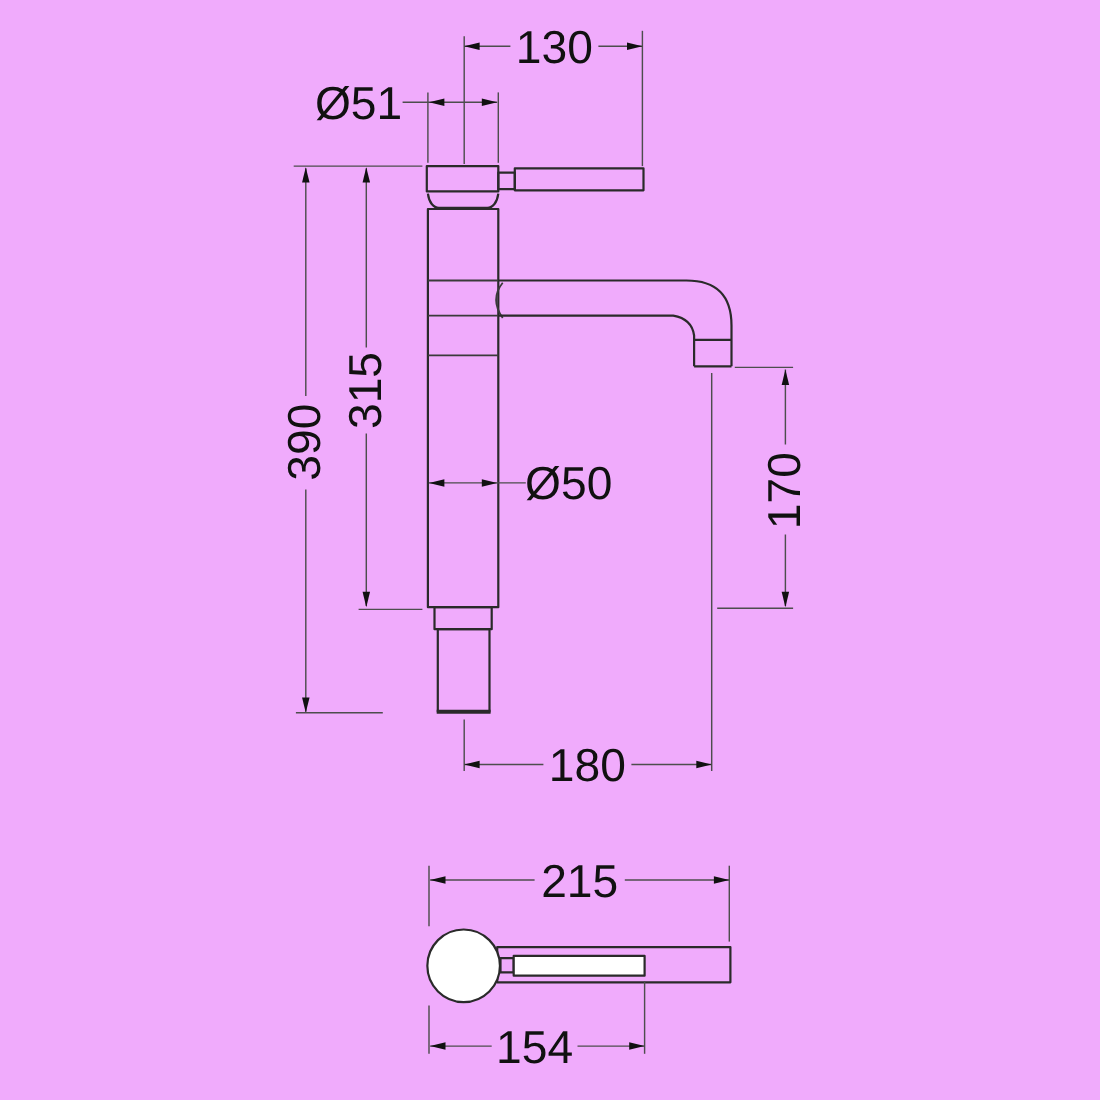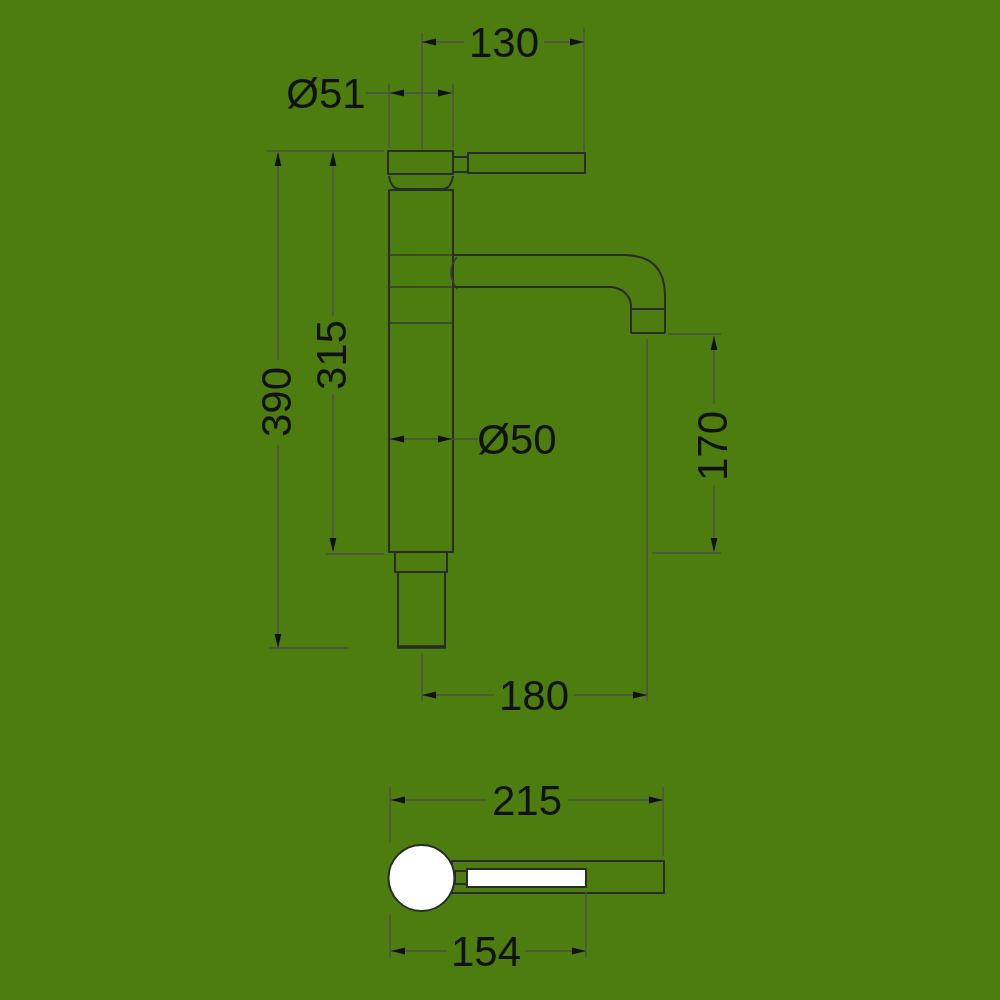--- a/index.html
+++ b/index.html
@@ -8,21 +8,21 @@
     background: #ffffff;
     width: 1000px;
     height: 1000px;
     overflow: hidden;
     font-family: "Liberation Sans", sans-serif;
   }
   .canvas-wrap {
     position: relative;
     width: 1000px;
     height: 1000px;
-    background: #4d7c0f;
+    background: #f0abfc;
   }
   svg { display: block; }
   .part {
     fill: none;
     stroke: #2a2a2a;
     stroke-width: 2;
     stroke-linejoin: round;
     stroke-linecap: butt;
   }
   .part-thin {

